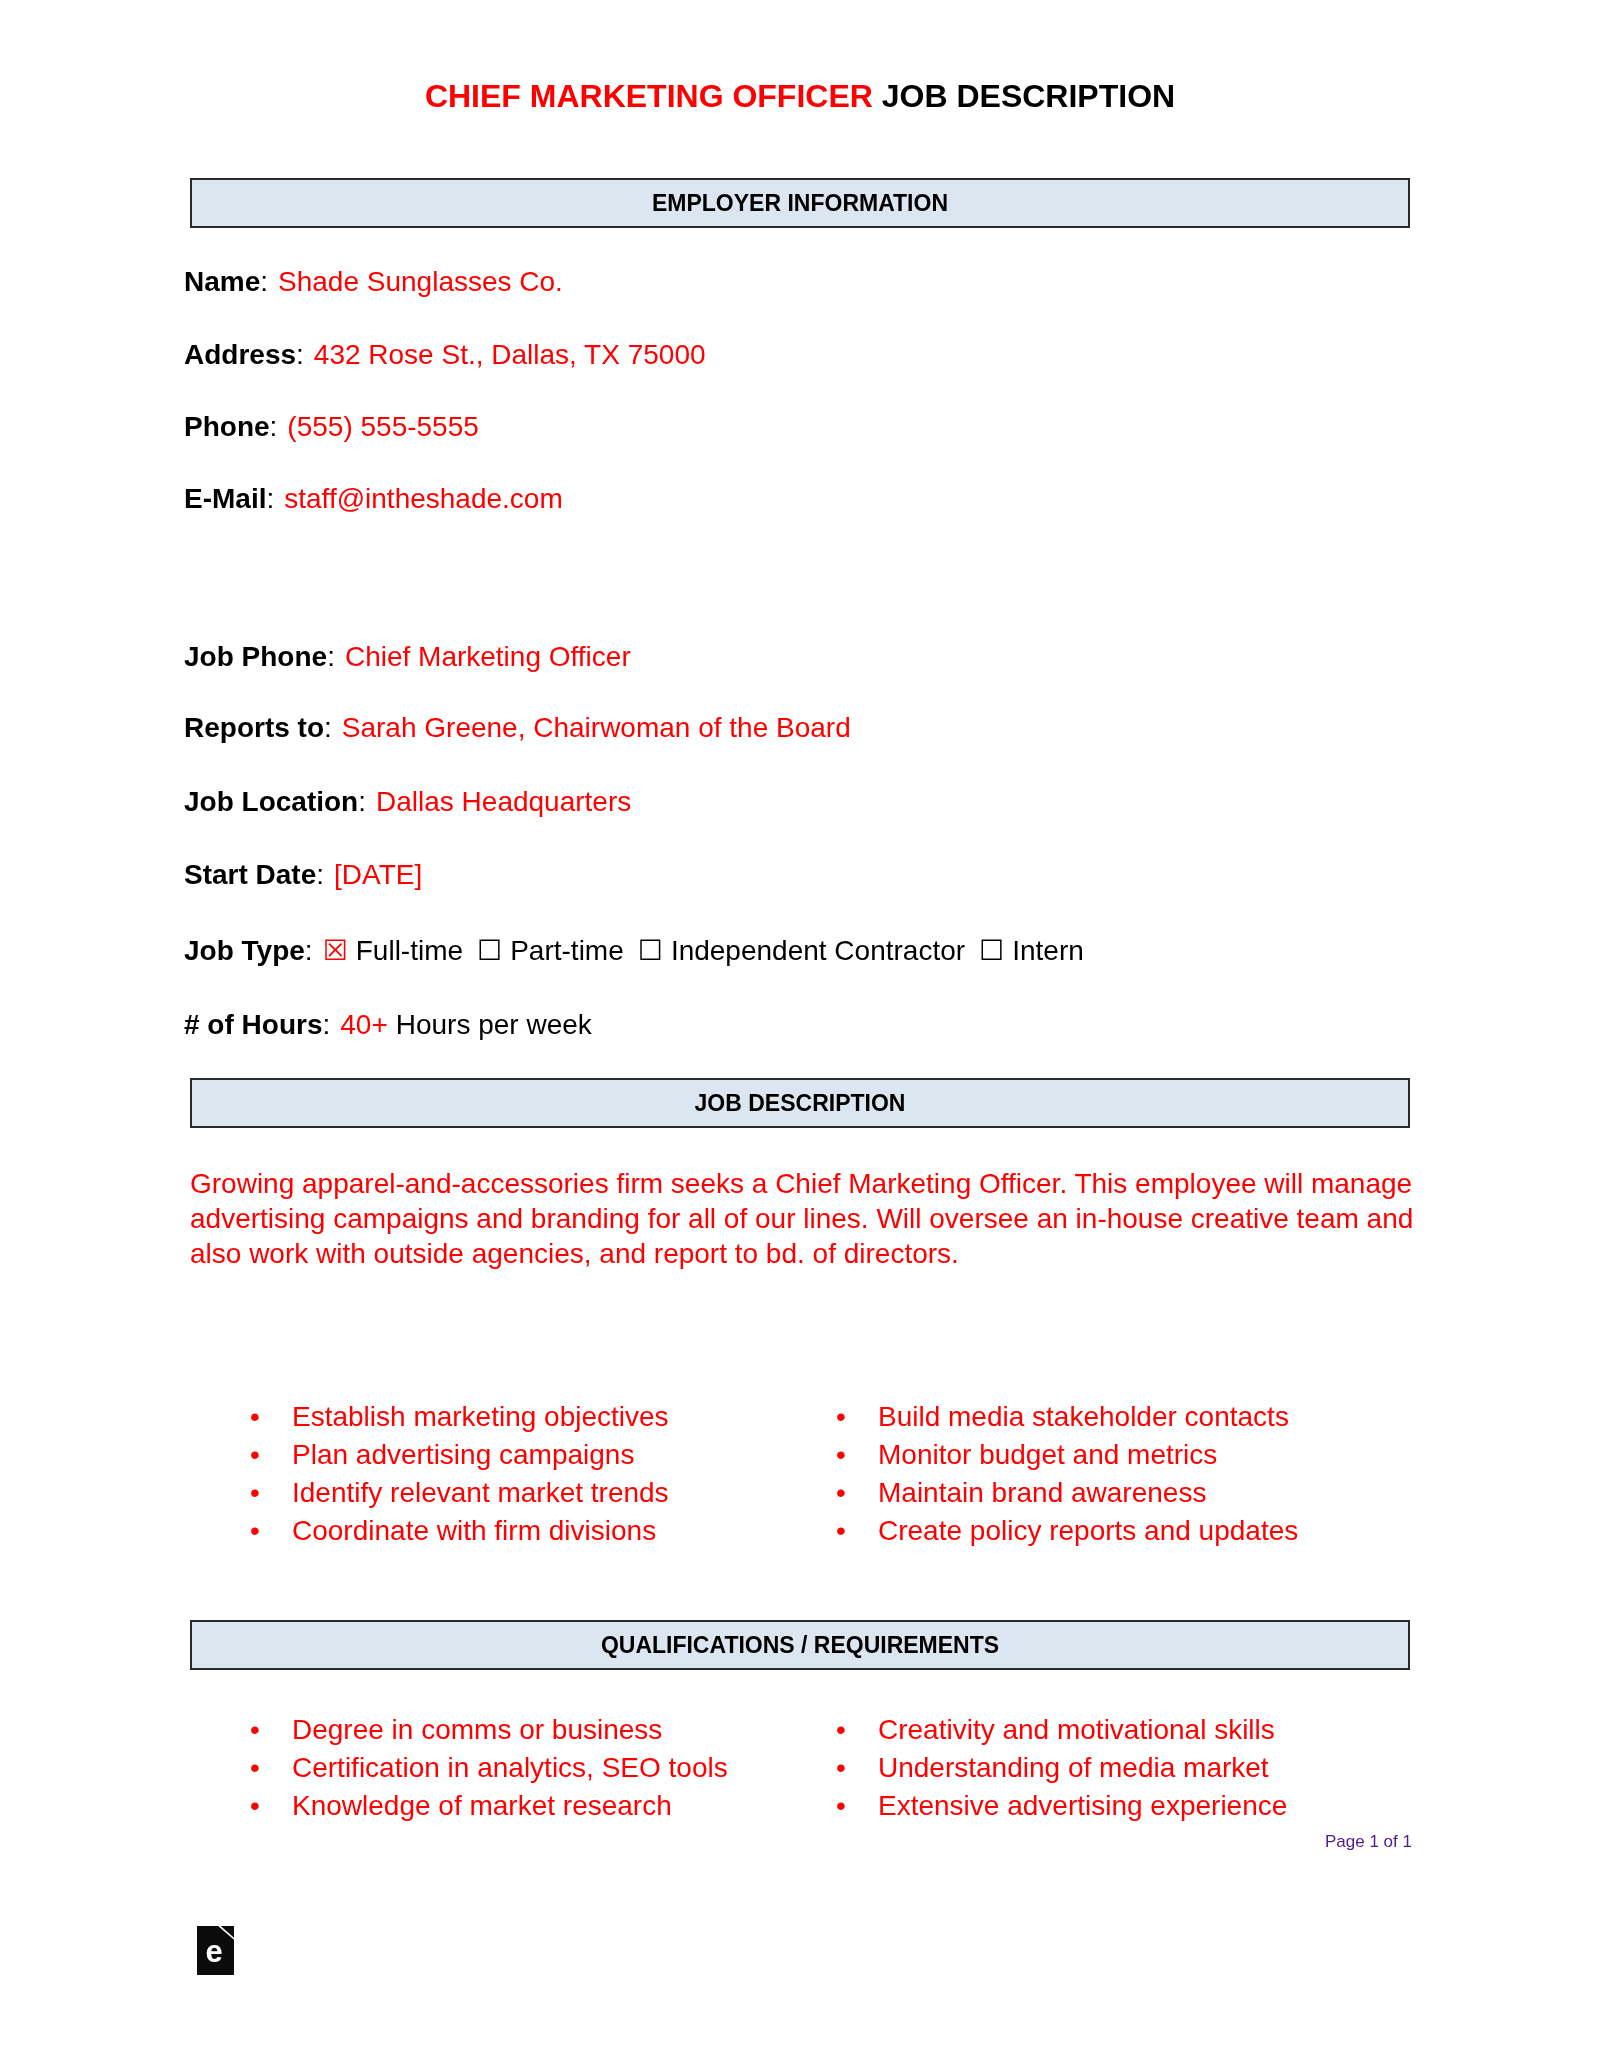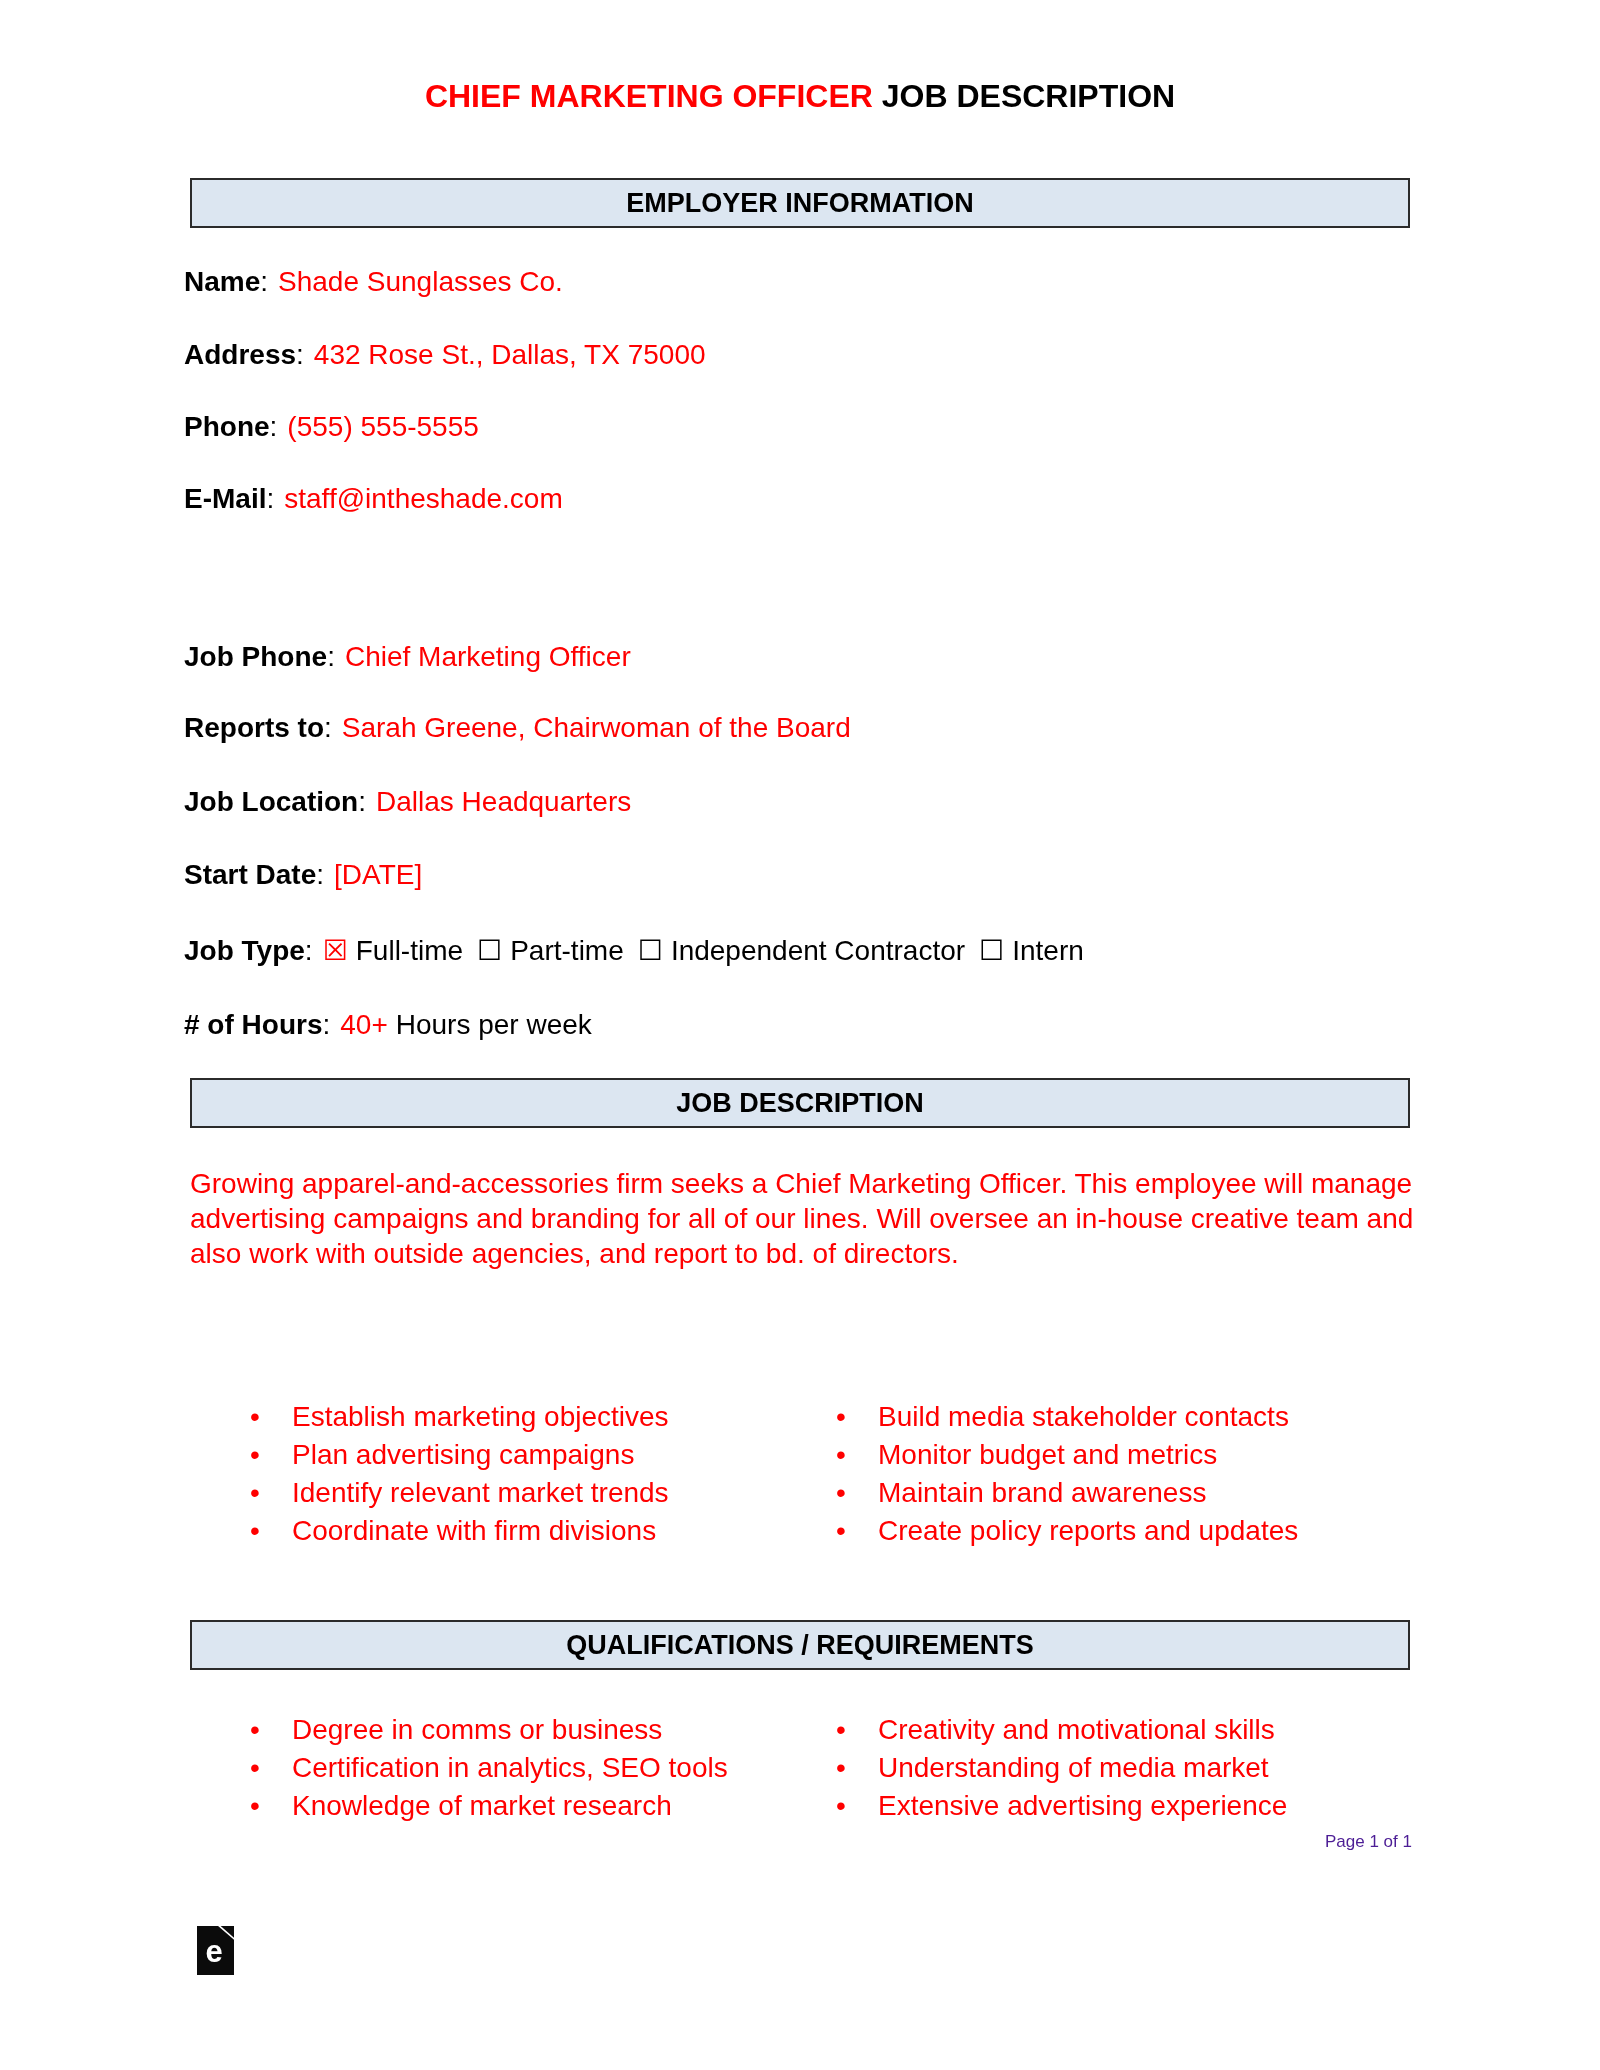--- a/index.html
+++ b/index.html
@@ -15,21 +15,21 @@
     text-align:center; font-size:32px; font-weight:700; color:#000;
     white-space:nowrap;
   }
   .doc-title .title-red { color:#FF0000; }
 
   
   .section-box {
     position:absolute; left:190px; width:1216px; height:46px;
     background:#DCE6F1; border:2px solid #2B2B2B;
     display:flex; align-items:center; justify-content:center;
-    font-size:27px; font-weight:700; color:#000;
+    font-size:23px; font-weight:700; color:#000;
   }
   .box-employer    { top:178px; }
   .box-eligibility { top:553px; }
   .box-jobdesc     { top:1078px; }
   .box-resp        { top:1310px; }
   .box-qual        { top:1620px; }
 
   
   .field { position:absolute; left:184px; font-size:28px; color:#000; white-space:nowrap; }
   .field .lbl { font-weight:700; }

